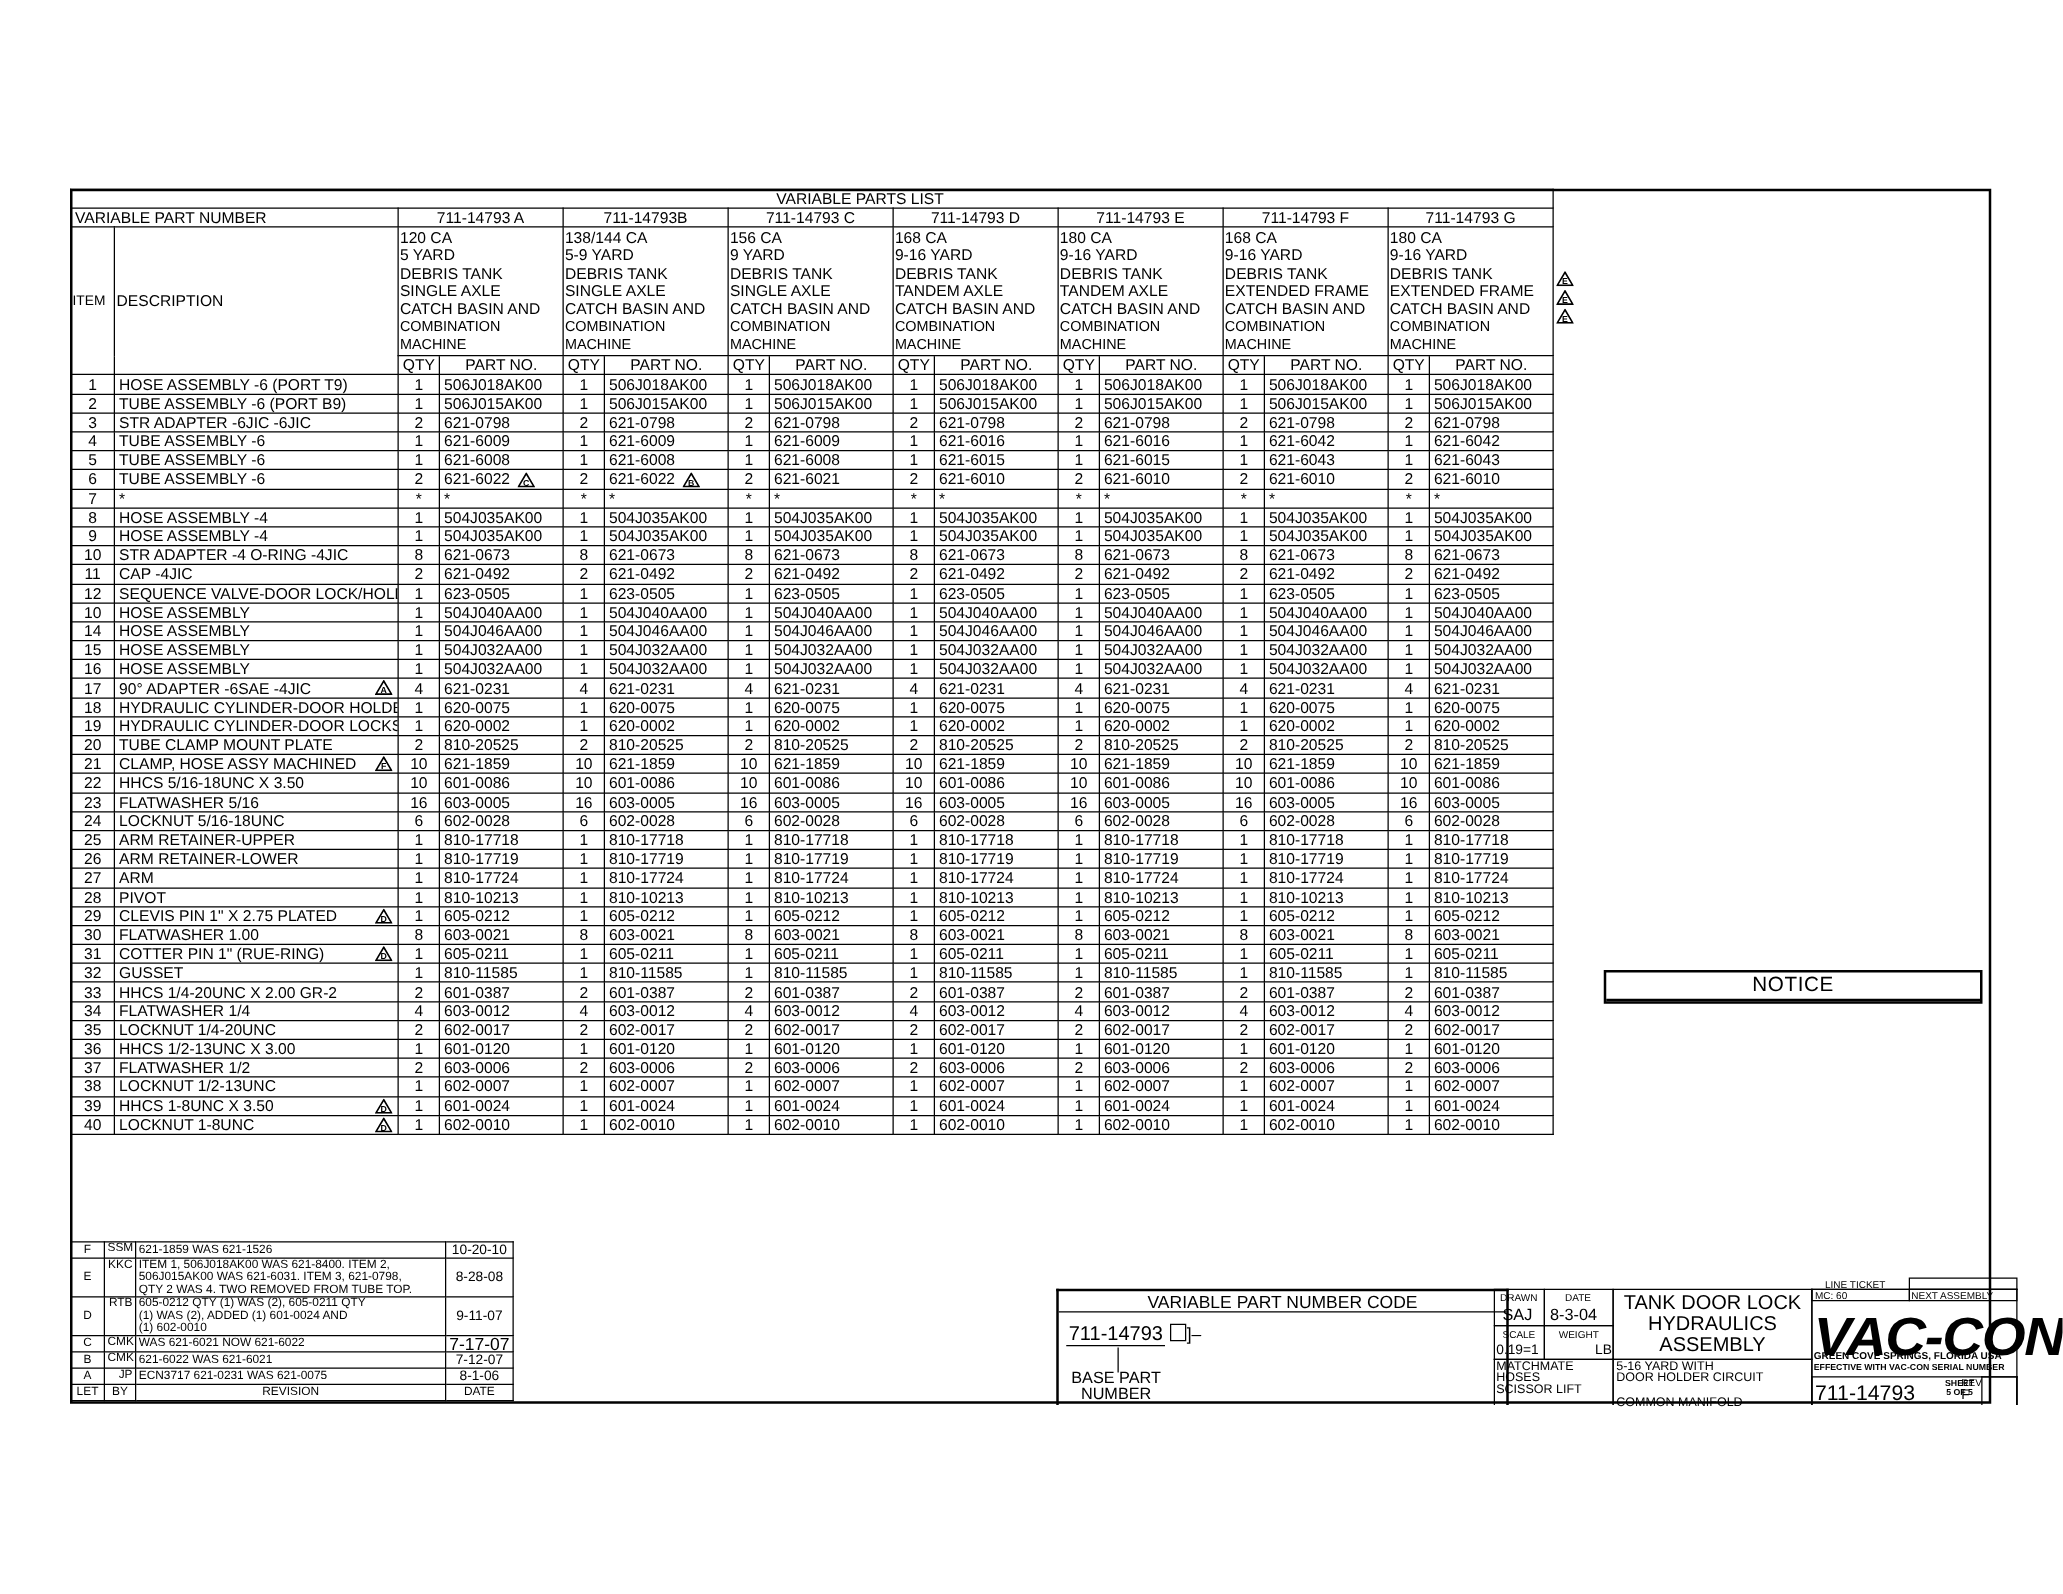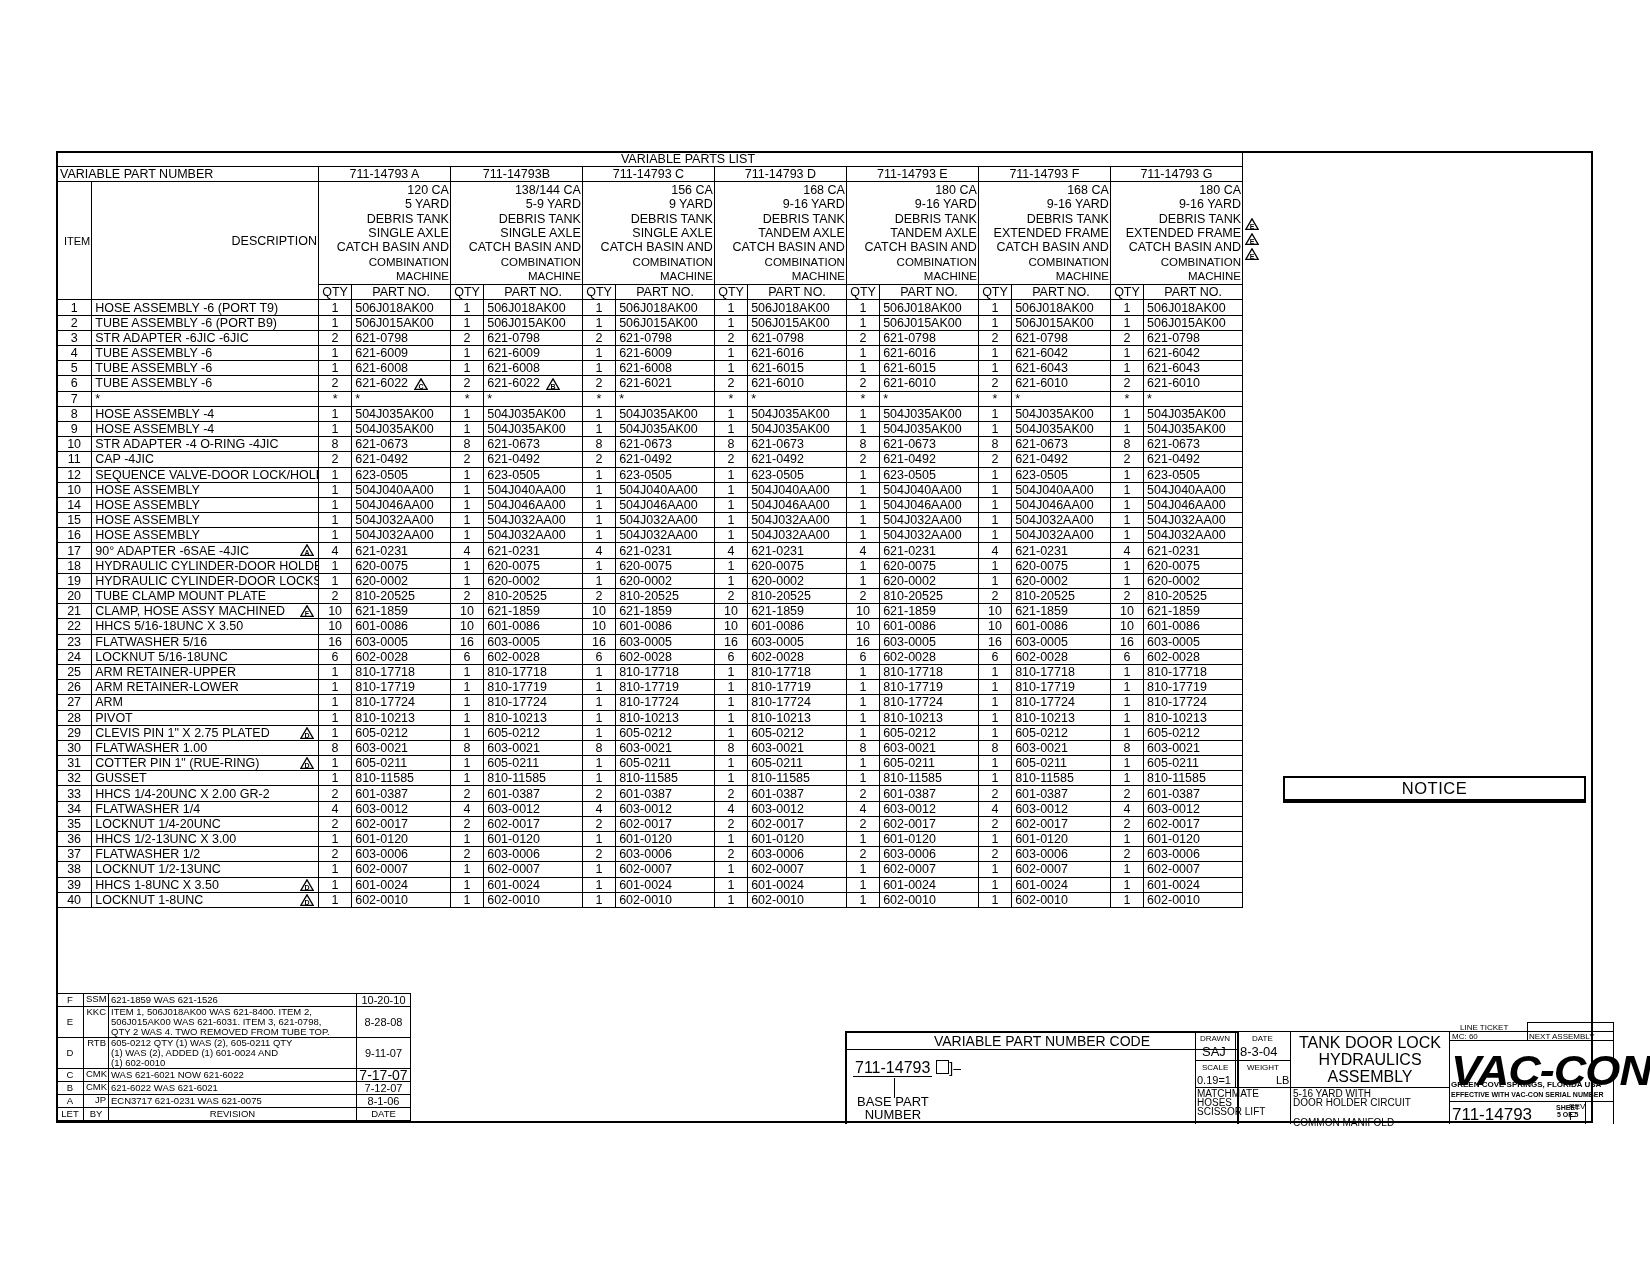--- a/index.html
+++ b/index.html
@@ -6,36 +6,36 @@
   body { width:1650px; height:1275px; position:relative; overflow:hidden;
          font-family:"Liberation Sans", "DejaVu Sans", sans-serif; color:#000; }
   .frame { position:absolute; left:56px; top:151px; width:1537px; height:972px;
            border:2px solid #000; box-sizing:border-box; }
   table { border-collapse:collapse; }
   .vpl { position:absolute; left:56px; top:151px; width:1187px; table-layout:fixed;
          font-size:12.5px; line-height:14px; }
   .vpl td { border:1px solid #000; padding:0 3px; white-space:nowrap; overflow:hidden; height:14.2px; }
   .vpl .c { text-align:center; }
   .vpl .title td { height:14px; }
-  .vpl .cfg td { vertical-align:middle; text-align:right; line-height:14.3px; white-space:normal; padding:1px 1px; }
+  .vpl .cfg td { vertical-align:middle; text-align:left; line-height:14.3px; white-space:normal; padding:1px 1px; }
   .vpl .hdr td { text-align:center; }
   .vpl .desc { position:relative; }
   .tri { display:inline-block; position:relative; width:14px; height:12px; vertical-align:middle; }
   .tri svg { position:absolute; left:0; top:0; }
   .desc .tri { position:absolute; right:4px; top:1px; }
   .pn .tri { margin-left:6px; }
   .ext-tri { position:absolute; width:14px; height:12px; }
   .notice { position:absolute; left:1283px; top:776px; width:303px; border:2px solid #000; box-sizing:border-box;
             font-size:16.5px; text-align:center; letter-spacing:0.5px; }
   .notice .nt { border-bottom:2px solid #000; line-height:20px; height:21px; }
   .notice .nb { line-height:21px; padding:2px 0 3px; }
   .rev { position:absolute; left:56px; top:993px; width:354px; table-layout:fixed; font-size:9.5px; line-height:10px; }
   .rev td { border:1px solid #000; padding:0 2px; vertical-align:middle; }
   .rev .c { text-align:center; }
-  .vpc { position:absolute; left:845px; top:1031px; width:394px; height:93px; border:2px solid #000; box-sizing:border-box; border-bottom:none; }
+  .vpc { position:absolute; left:845px; top:1031px; width:362px; height:93px; border:2px solid #000; box-sizing:border-box; border-bottom:none; }
   .vpc .h { text-align:center; font-size:14px; line-height:16px; border-bottom:1px solid #000; }
   .vpc .code { position:absolute; left:6px; top:26px; font-size:16px; }
   .vpc .desc1 { position:absolute; left:124px; top:26px; font-size:14px; line-height:15px; }
   .vpc .bp { position:absolute; left:10px; top:62px; font-size:13px; line-height:13px; text-align:center; }
   .vpc .box { display:inline-block; width:11px; height:12px; border:1.5px solid #000; vertical-align:-1px; margin-left:4px; }
   .tb { position:absolute; font-size:9px; line-height:9px; }
   .tbox { position:absolute; border:1px solid #000; box-sizing:border-box; }
   .vaclogo { position:absolute; left:1451px; top:1050px; font-size:43px; font-weight:bold; font-style:italic;
              letter-spacing:-1px; line-height:40px; font-family:"Liberation Sans", sans-serif; transform:scaleX(1.05); transform-origin:left; }
 </style>

